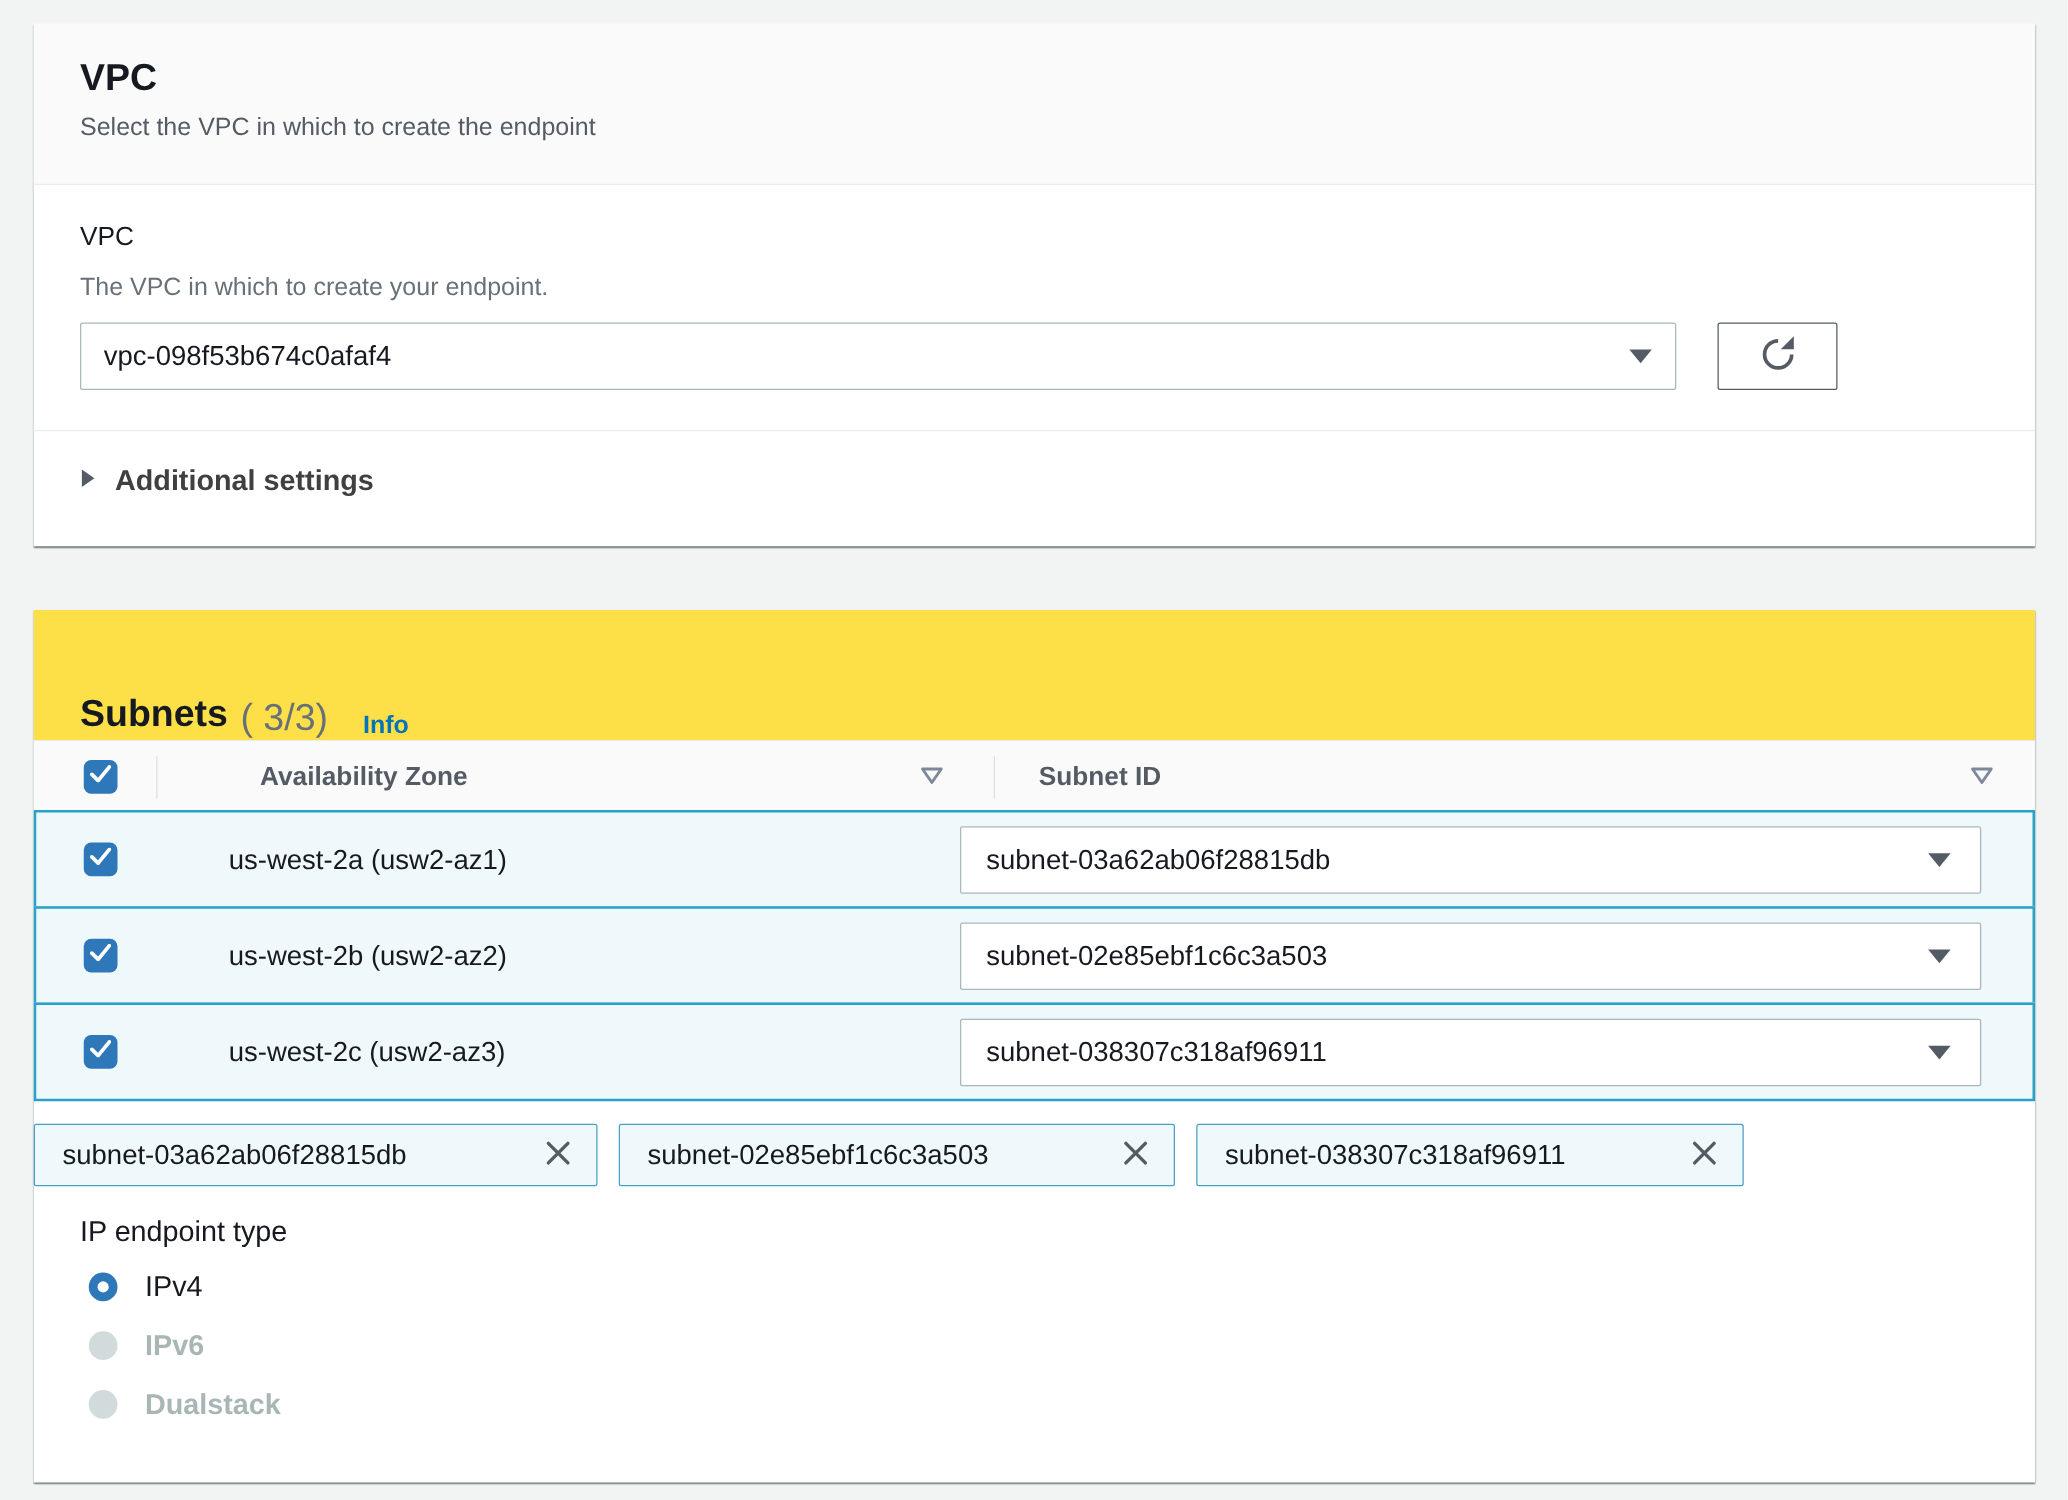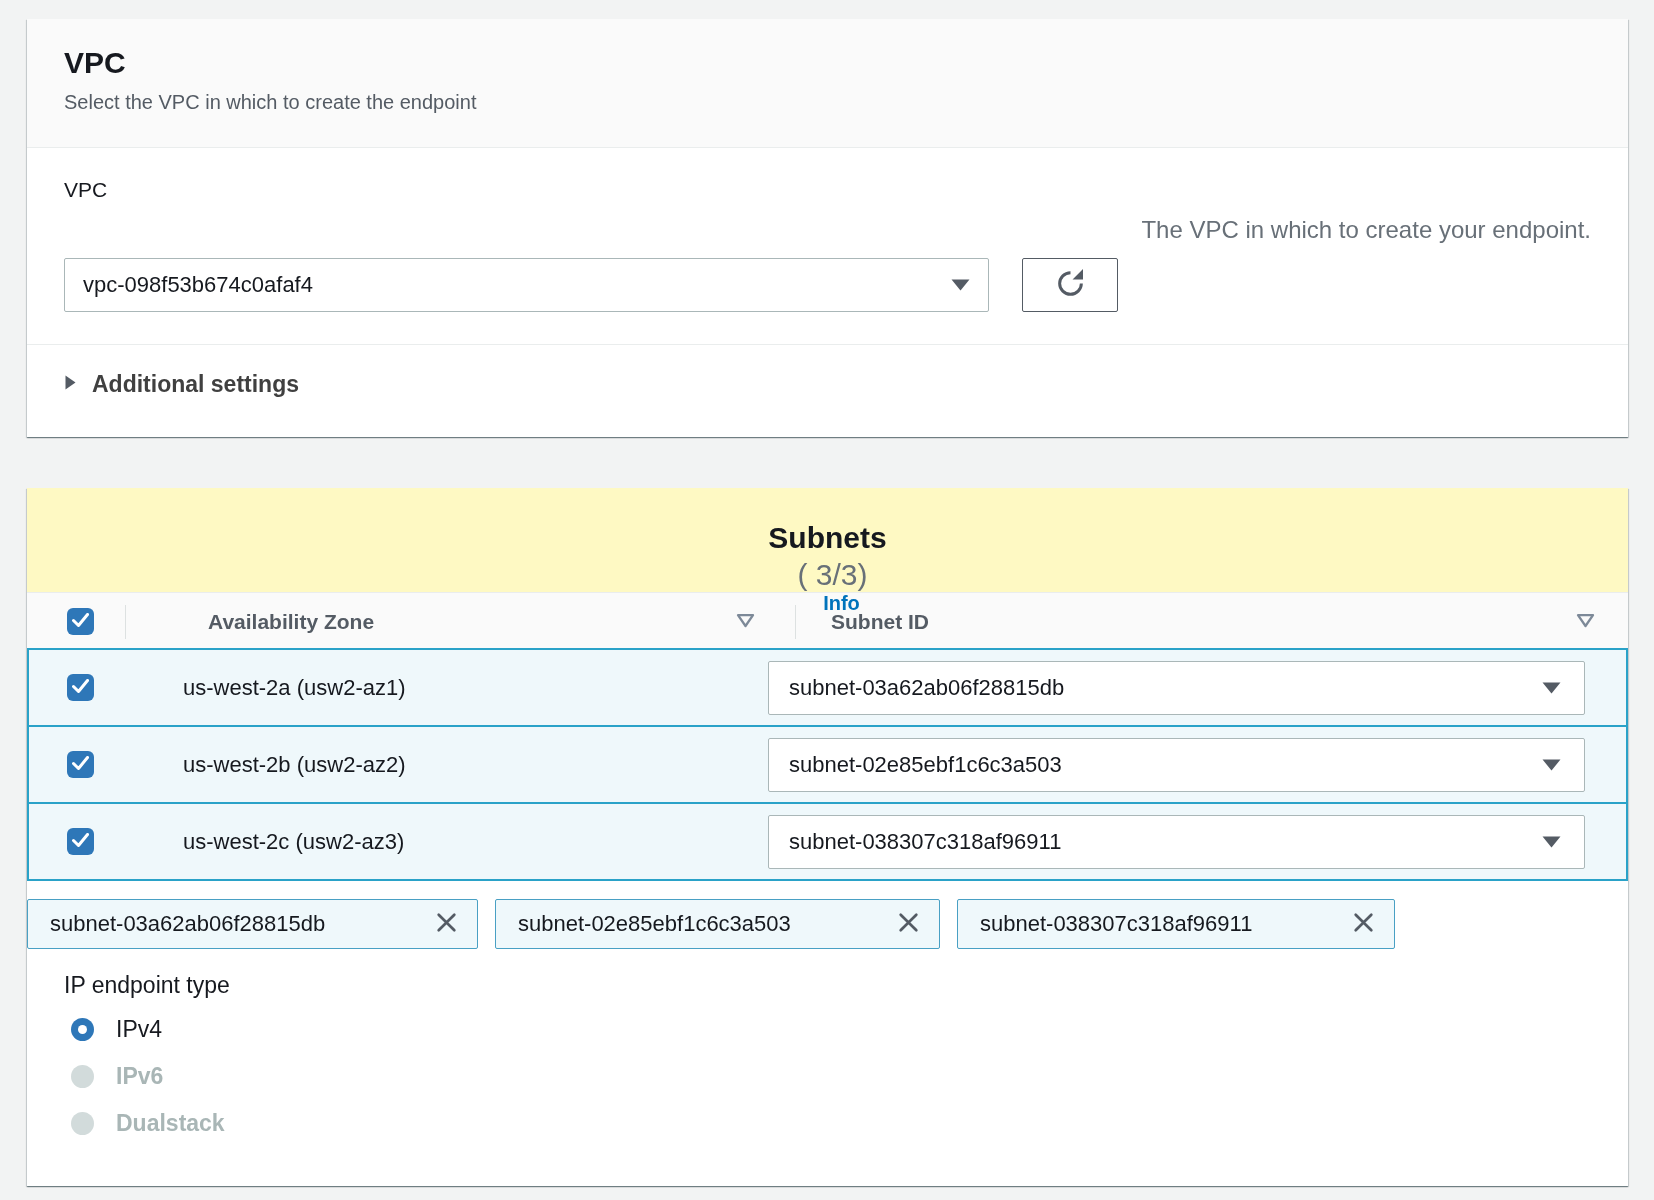--- a/index.html
+++ b/index.html
@@ -20,45 +20,45 @@
 
   .card-header{
     background:#fafafa;border-bottom:1px solid #eaeded;
     padding:26px 37px 0;box-sizing:border-box;height:129px;
   }
   .card-title{font-size:30px;font-weight:700;line-height:36px;margin:0 0 9px 0;color:#16191f;}
   .card-sub{font-size:20px;line-height:24px;color:#545b64;}
 
   .card-body{padding:30px 37px 0;}
   .field-label{font-size:21px;line-height:24px;color:#16191f;}
-  .field-help{font-size:24px;line-height:24px;color:#687078;margin-top:16px;text-align:right;}
+  .field-help{font-size:20px;line-height:24px;color:#687078;margin-top:16px;}
   .select-row{display:flex;margin-top:16px;}
   .aws-select{
-    width:925px;height:54px;box-sizing:border-box;background:#fff;
+    width:1277px;height:54px;box-sizing:border-box;background:#fff;
     border:1px solid #aab7b8;border-radius:2px;
     display:flex;align-items:center;justify-content:space-between;
     padding:0 17px 0 18px;font-size:22px;color:#16191f;cursor:pointer;
   }
   .refresh-btn{
     margin-left:33px;width:96px;height:54px;box-sizing:border-box;background:#fff;
     border:1px solid #545b64;border-radius:2px;
     display:flex;align-items:center;justify-content:center;cursor:pointer;
   }
   .card-footer{
     position:absolute;left:0;right:0;top:325px;bottom:0;
     border-top:1px solid #eaeded;padding:26px 37px;box-sizing:border-box;
   }
   .expander{display:flex;align-items:center;cursor:pointer;}
   .expander-label{font-size:23px;font-weight:700;color:#404040;margin-left:15px;}
 
   
   .sub-header{
-    background:#fef9c3;border-bottom:1px solid #eaeded;
+    background:#fde047;border-bottom:1px solid #eaeded;
     height:105px;box-sizing:border-box;padding:30px 37px 0;
-    display:flex;align-items:center;flex-direction:column;
+    display:flex;align-items:flex-end;
   }
   .sub-title{font-size:30px;font-weight:700;line-height:40px;color:#16191f;}
   .sub-count{font-size:30px;font-weight:400;color:#687078;margin-left:10px;}
   .info-link{font-size:20px;font-weight:700;color:#0073bb;margin-left:28px;cursor:pointer;text-decoration:none;}
 
   .thead{height:57px;background:#fafafa;display:flex;align-items:center;gap:12px;}
   .col-check{width:86px;box-sizing:border-box;padding-left:40px;flex:none;}
   .vdiv{width:1px;height:34px;background:#dde1e1;flex:none;}
   .col-az{width:645px;box-sizing:border-box;padding-left:70px;padding-right:28px;flex:none;
     display:flex;align-items:center;justify-content:space-between;}

